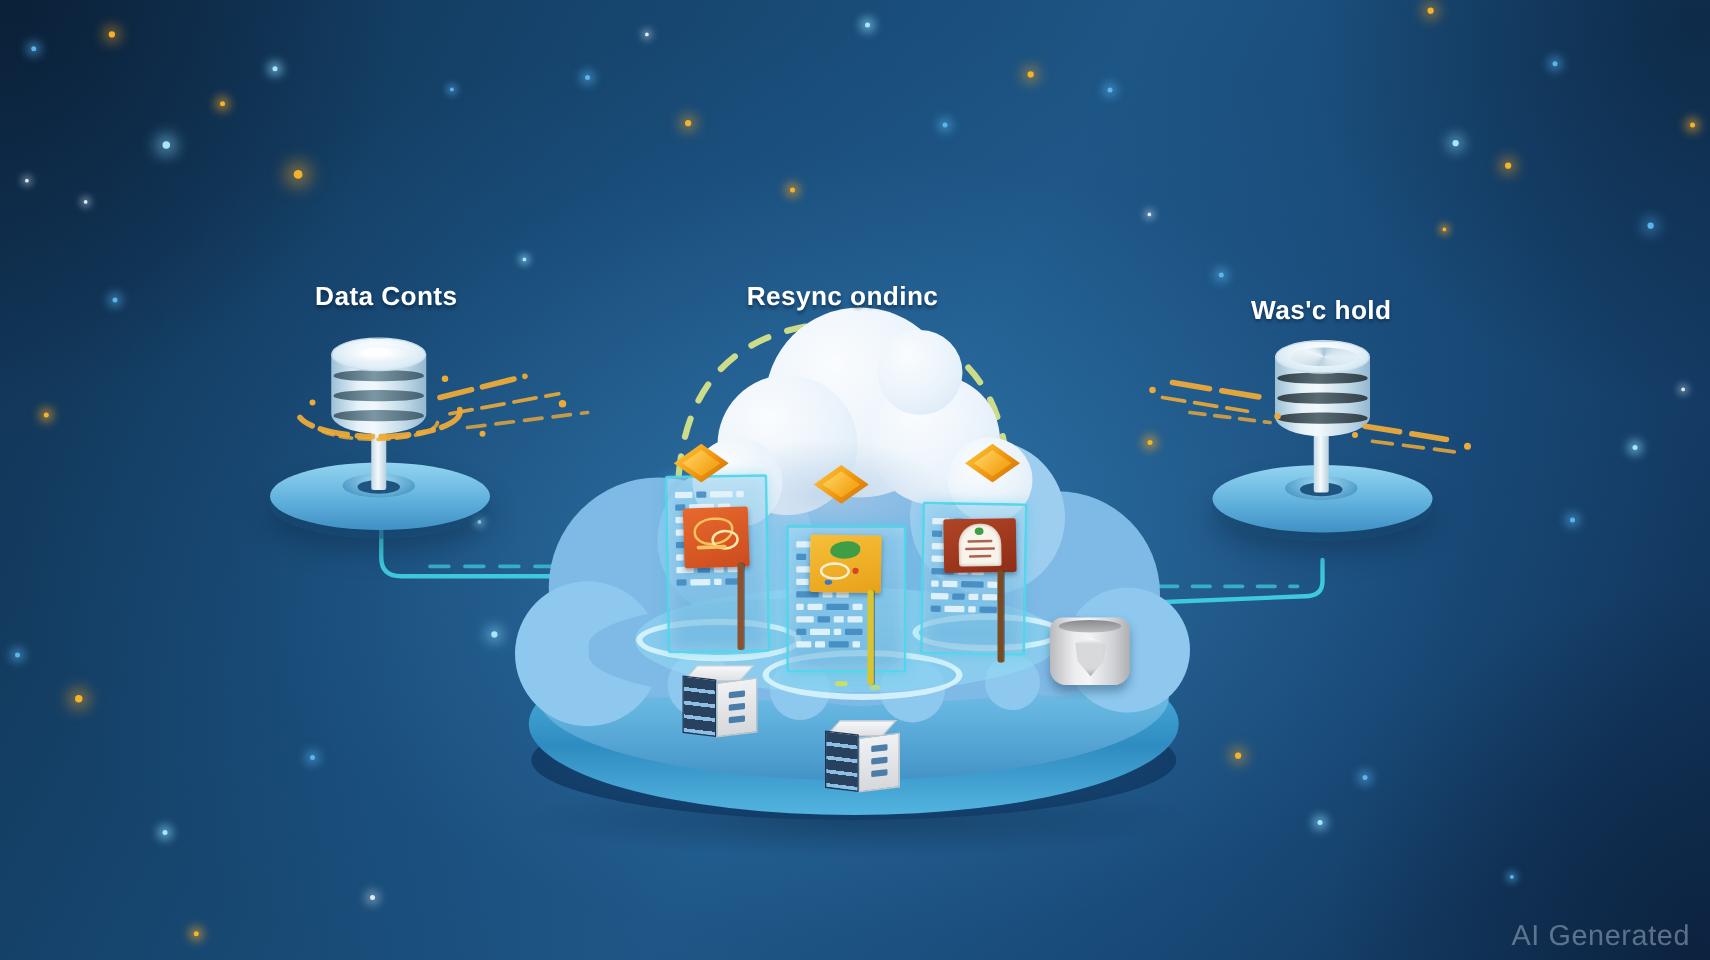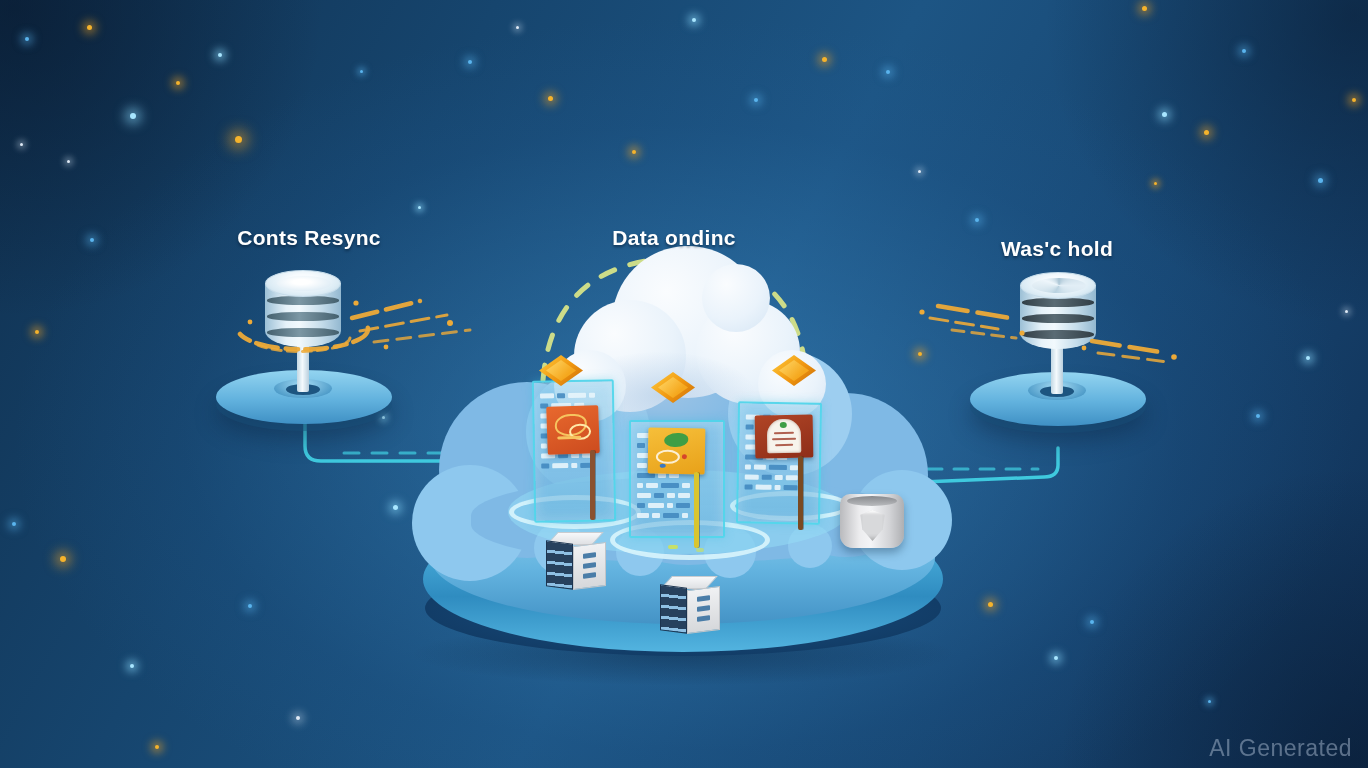--- a/index.html
+++ b/index.html
@@ -451,18 +451,18 @@
           <div class="slot" style="top:17px;"></div>
           <div class="slot" style="top:27px;"></div>
         </div>
     </div>
     <div class="cont" style="left:840px;top:494px;">
       <div class="lid"></div>
         <div class="shield"></div>
     </div>
   </div>
 
-  <div class="label" style="left:309px;top:226px;">Conts Resync</div>
-  <div class="label" style="left:674px;top:226px;">Data ondinc</div>
+  <div class="label" style="left:309px;top:226px;">Data Conts</div>
+  <div class="label" style="left:674px;top:226px;">Resync ondinc</div>
   <div class="label" style="left:1057px;top:237px;">Was'c hold</div>
 
   <div class="watermark">AI Generated</div>
 </div>
 
 </body></html>

